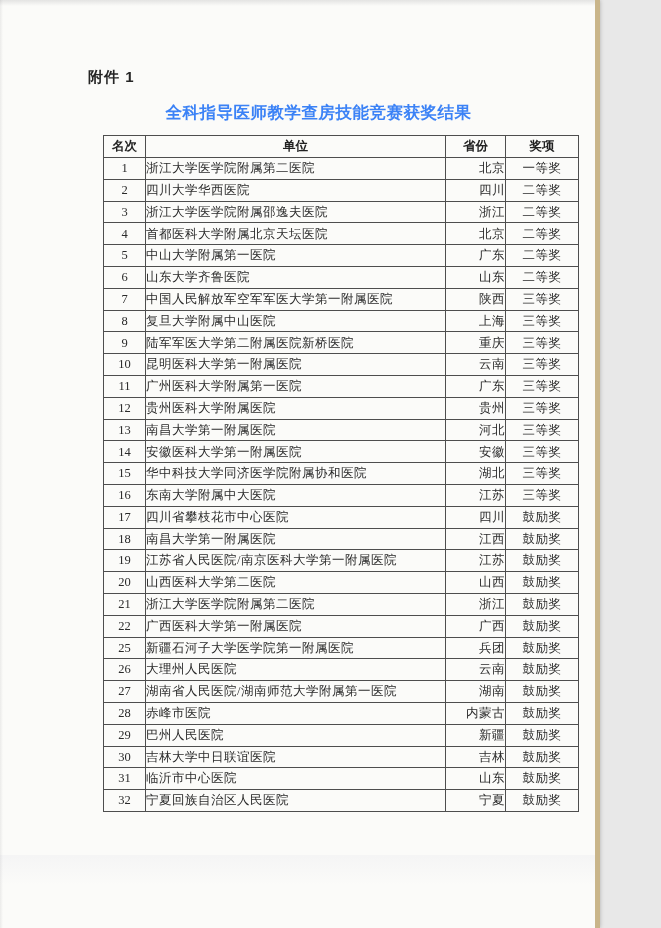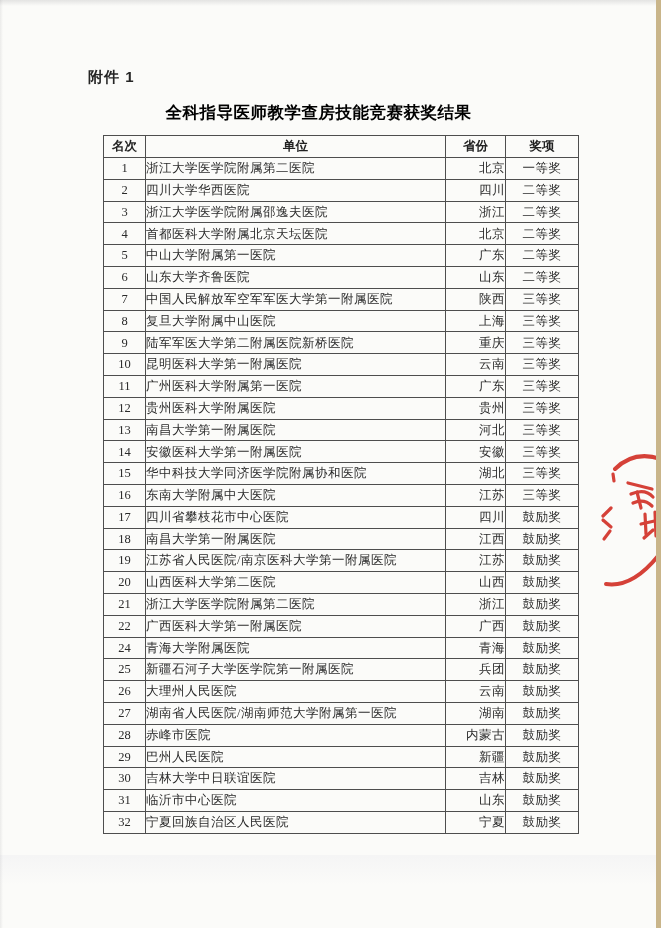--- a/index.html
+++ b/index.html
@@ -3,21 +3,21 @@
 <meta charset="utf-8">
 <style>
   html, body {
     margin: 0;
     padding: 0;
     background: #e8e8e8;
     font-family: "Liberation Serif", "DejaVu Serif", serif;
   }
   .page {
     position: relative;
-    width: 661px;
+    width: 600px;
     height: 928px;
     background: #fbfbf9;
     overflow: hidden;
     box-shadow: 0 0 4px rgba(0,0,0,.25);
   }
   
   .edge-right {
     position: absolute;
     top: 0; right: 0;
     width: 5px; height: 100%;
@@ -54,21 +54,21 @@
   }
   .doc-title {
     position: absolute;
     left: 81px;
     top: 102px;
     width: 475px;
     text-align: center;
     font-family: "Liberation Sans", "DejaVu Sans", sans-serif;
     font-weight: 700;
     font-size: 16.5px;
-    color: #000000;
+    color: #3b82f6;
     letter-spacing: 0.5px;
   }
 
   table.results {
     position: absolute;
     left: 81px;
     top: 135px;
     width: 475px;
     border-collapse: collapse;
     table-layout: fixed;
@@ -262,26 +262,20 @@
           <td class="col-province">浙江</td>
           <td class="col-award">鼓励奖</td>
         </tr>
         <tr>
           <td class="col-rank">22</td>
           <td class="col-unit">广西医科大学第一附属医院</td>
           <td class="col-province">广西</td>
           <td class="col-award">鼓励奖</td>
         </tr>
         <tr>
-          <td class="col-rank">24</td>
-          <td class="col-unit">青海大学附属医院</td>
-          <td class="col-province">青海</td>
-          <td class="col-award">鼓励奖</td>
-        </tr>
-        <tr>
           <td class="col-rank">25</td>
           <td class="col-unit">新疆石河子大学医学院第一附属医院</td>
           <td class="col-province">兵团</td>
           <td class="col-award">鼓励奖</td>
         </tr>
         <tr>
           <td class="col-rank">26</td>
           <td class="col-unit">大理州人民医院</td>
           <td class="col-province">云南</td>
           <td class="col-award">鼓励奖</td>

